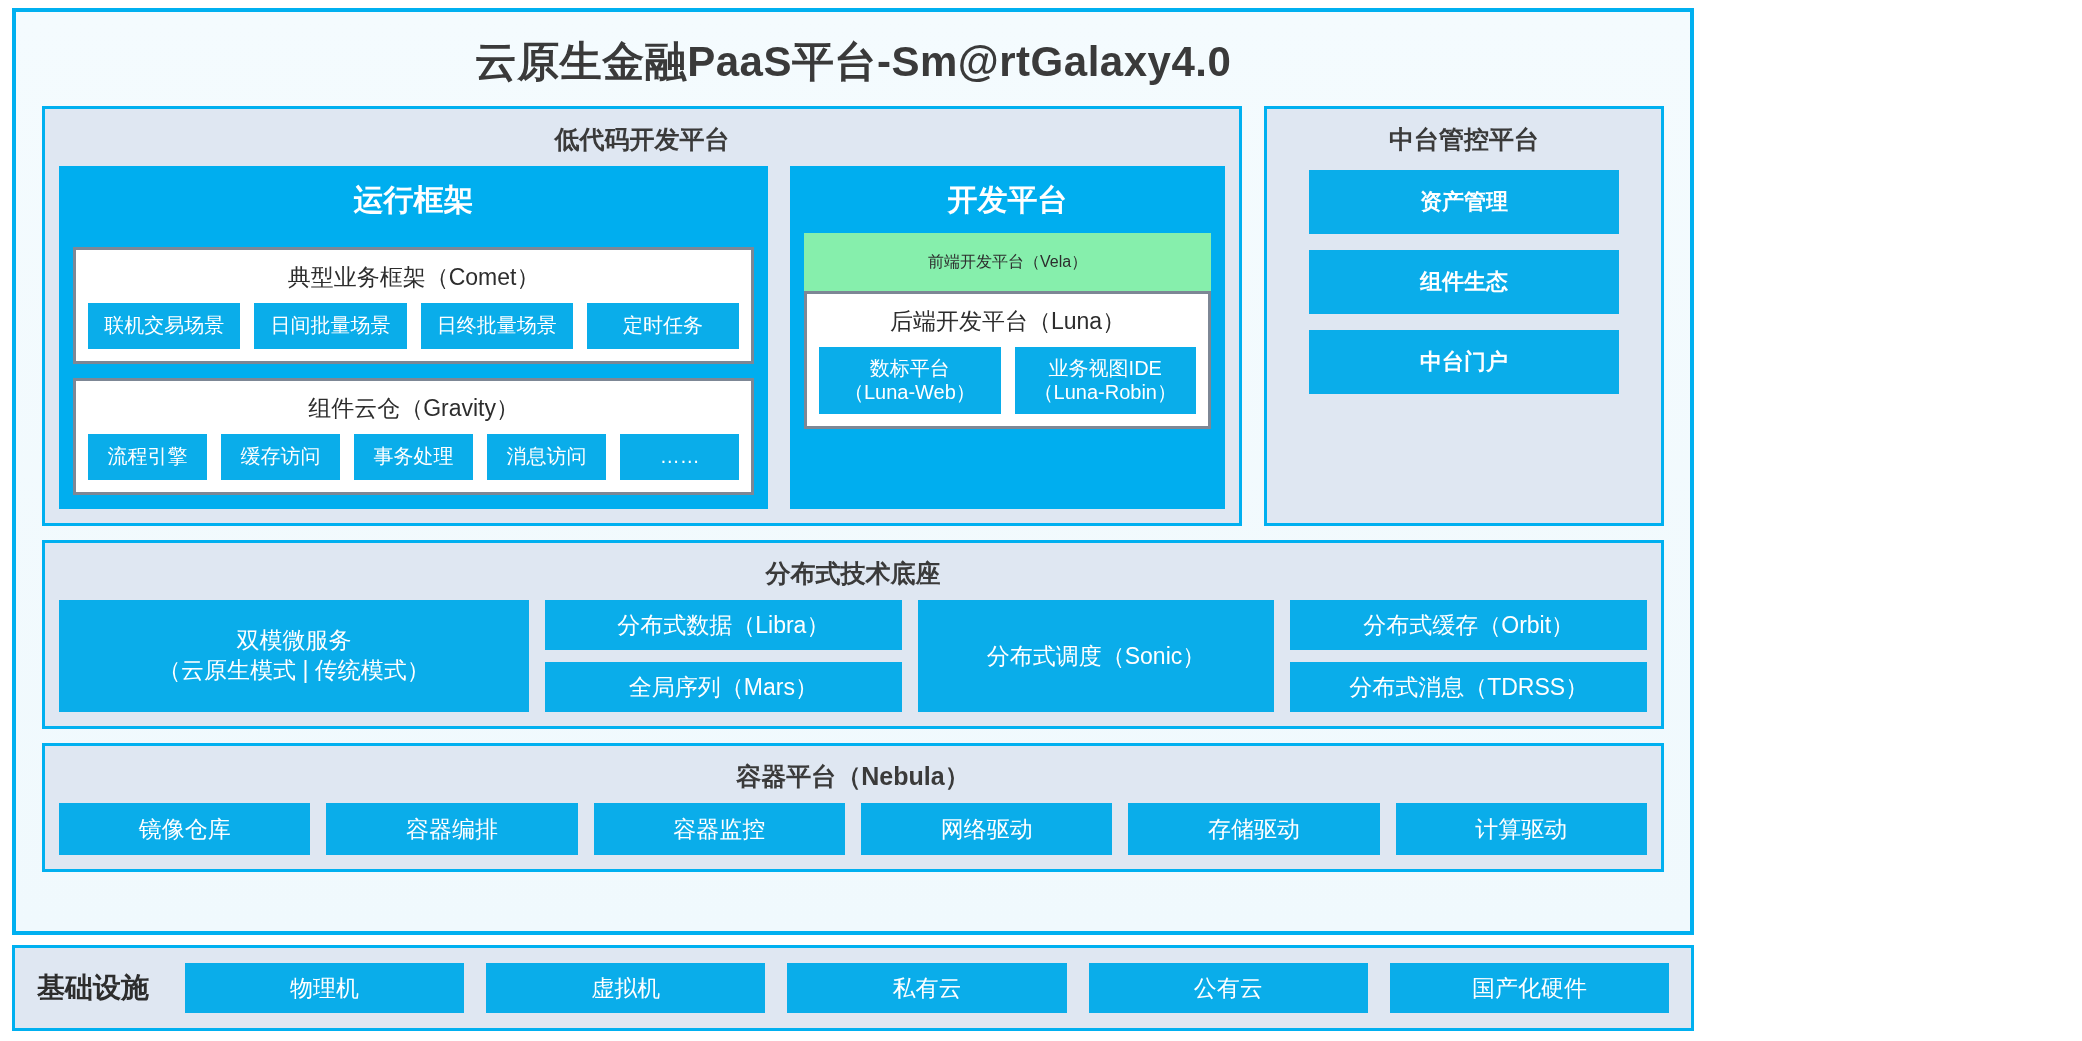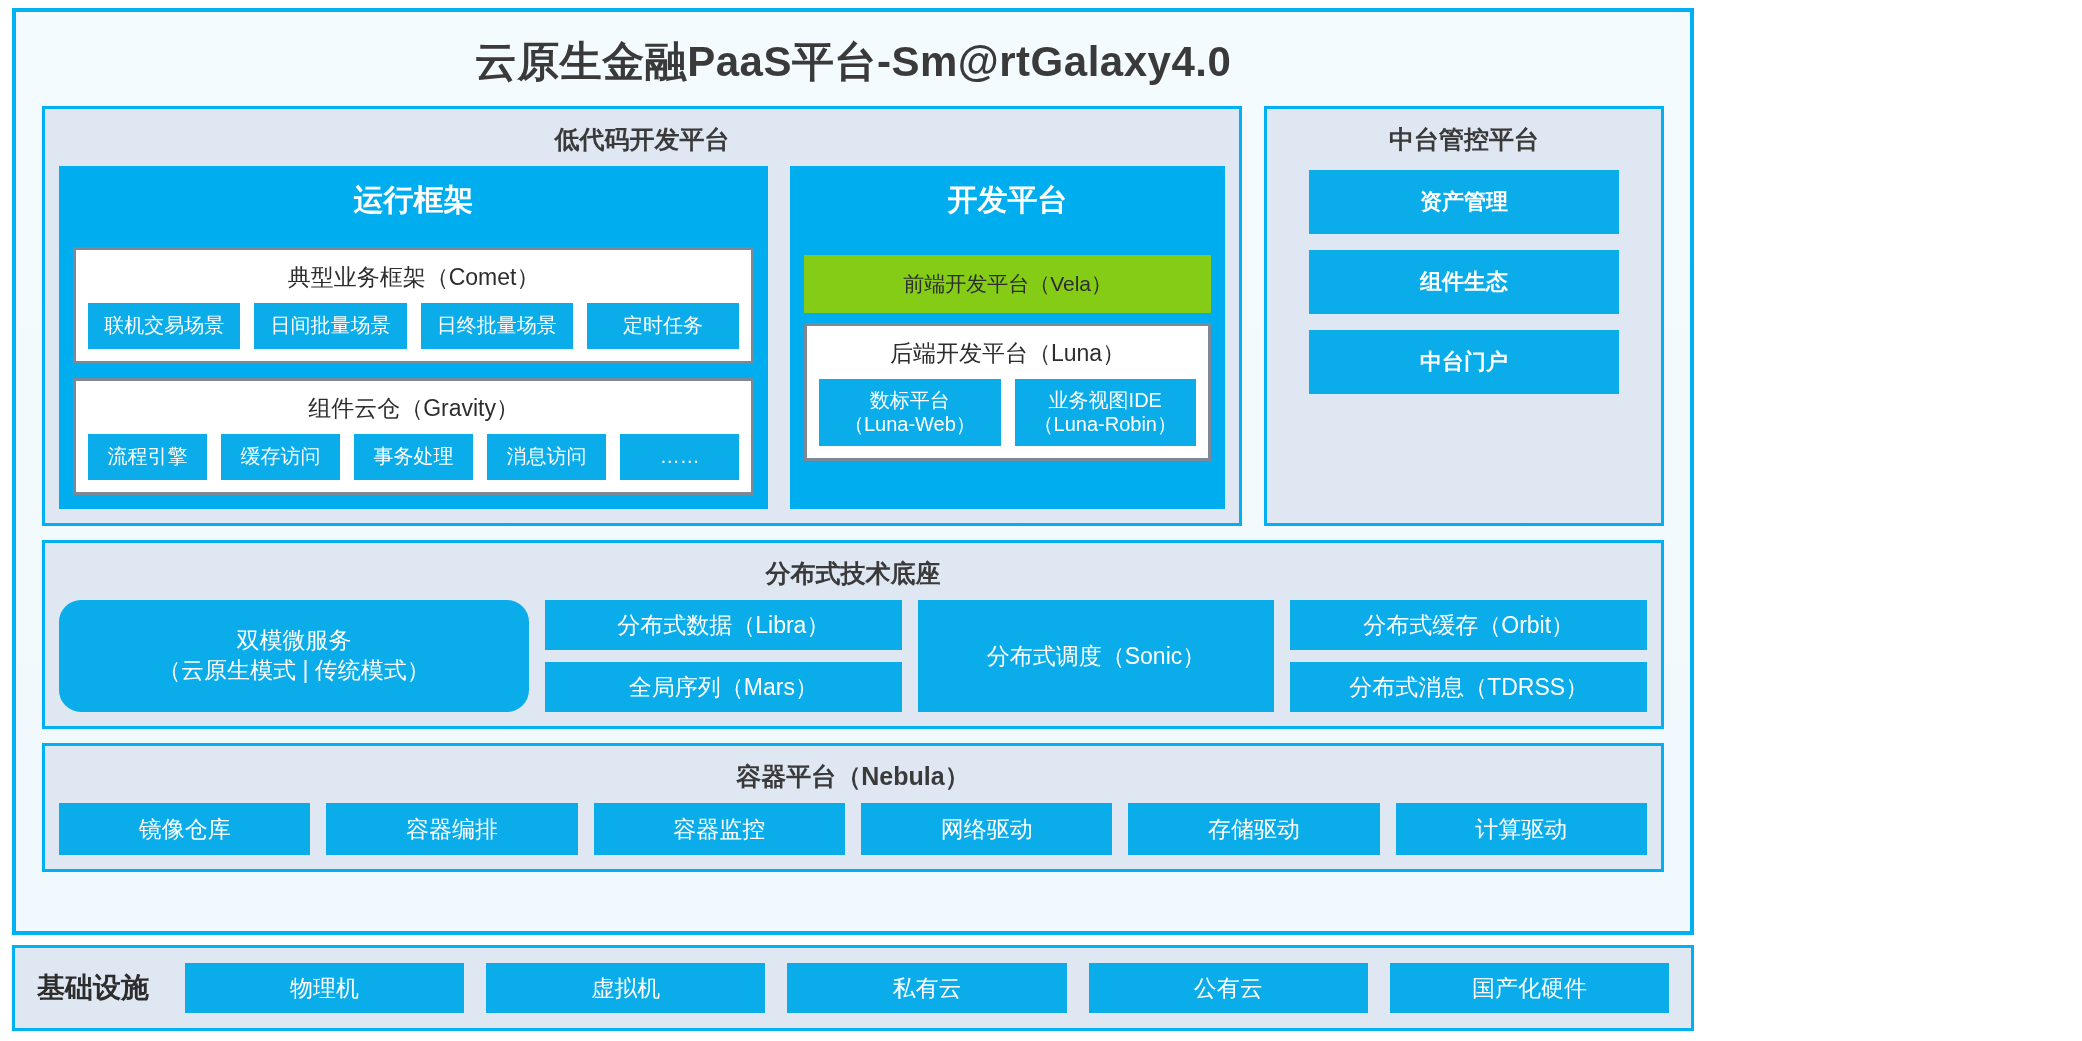--- a/index.html
+++ b/index.html
@@ -68,21 +68,21 @@
   }
   .bluecard-title {
     text-align: center;
     color: #ffffff;
     font-size: 30px;
     font-weight: 700;
     padding: 6px 0 12px 0;
     white-space: nowrap;
   }
   .runtime { flex: 1 1 62%; gap: 14px; }
-  .devplat { flex: 1 1 38%; gap: 10px; }
+  .devplat { flex: 1 1 38%; gap: 0; }
 
   
   .whitebox {
     background: #ffffff;
     border: 3px solid #7d8795;
     padding: 8px 12px 12px 12px;
     display: flex; flex-direction: column;
   }
   .whitebox-title {
     text-align: center;
@@ -103,28 +103,27 @@
     padding: 10px 6px;
     flex: 1 1 0;
     min-height: 46px;
     line-height: 1.18;
     white-space: nowrap;
   }
   .chip.two-line { white-space: normal; }
 
   
   .vela {
-    background: #84cc16;
-    font-size: 21px;
+    background: #86efac;
+    font-size: 16px;
     color: #2d2d2d;
     text-align: center;
     display: flex; align-items: center; justify-content: center;
     min-height: 58px;
     white-space: nowrap;
-    margin-top: 12px;
   }
 
   
   .mgmt-list { display: flex; flex-direction: column; gap: 16px; padding: 4px 28px 0 28px; flex: 1 1 auto; justify-content: flex-start; font-weight: bold; }
   .mgmt-item {
     background: #0aadea;
     color: #ffffff;
     font-size: 22px;
     min-height: 64px;
     display: flex; align-items: center; justify-content: center;
@@ -132,21 +131,21 @@
   }
 
   
   .dist-body { display: flex; gap: 16px; align-items: stretch; }
   .dist-col { flex: 1 1 0; display: flex; flex-direction: column; gap: 12px; }
   .dist-col.wide { flex: 0 0 470px; }
   .dist-tall {
     background: #0aadea; color: #ffffff;
     display: flex; align-items: center; justify-content: center;
     text-align: center; font-size: 23px; line-height: 1.3;
-    flex: 1 1 auto; min-height: 112px; padding: 12px; border-radius: 22px;
+    flex: 1 1 auto; min-height: 112px; padding: 12px;
   }
   .dist-cell {
     background: #0aadea; color: #ffffff;
     display: flex; align-items: center; justify-content: center;
     font-size: 23px; flex: 1 1 0; min-height: 50px;
     white-space: nowrap; padding: 6px;
   }
 
   
   .nebula-row { display: flex; gap: 16px; }

